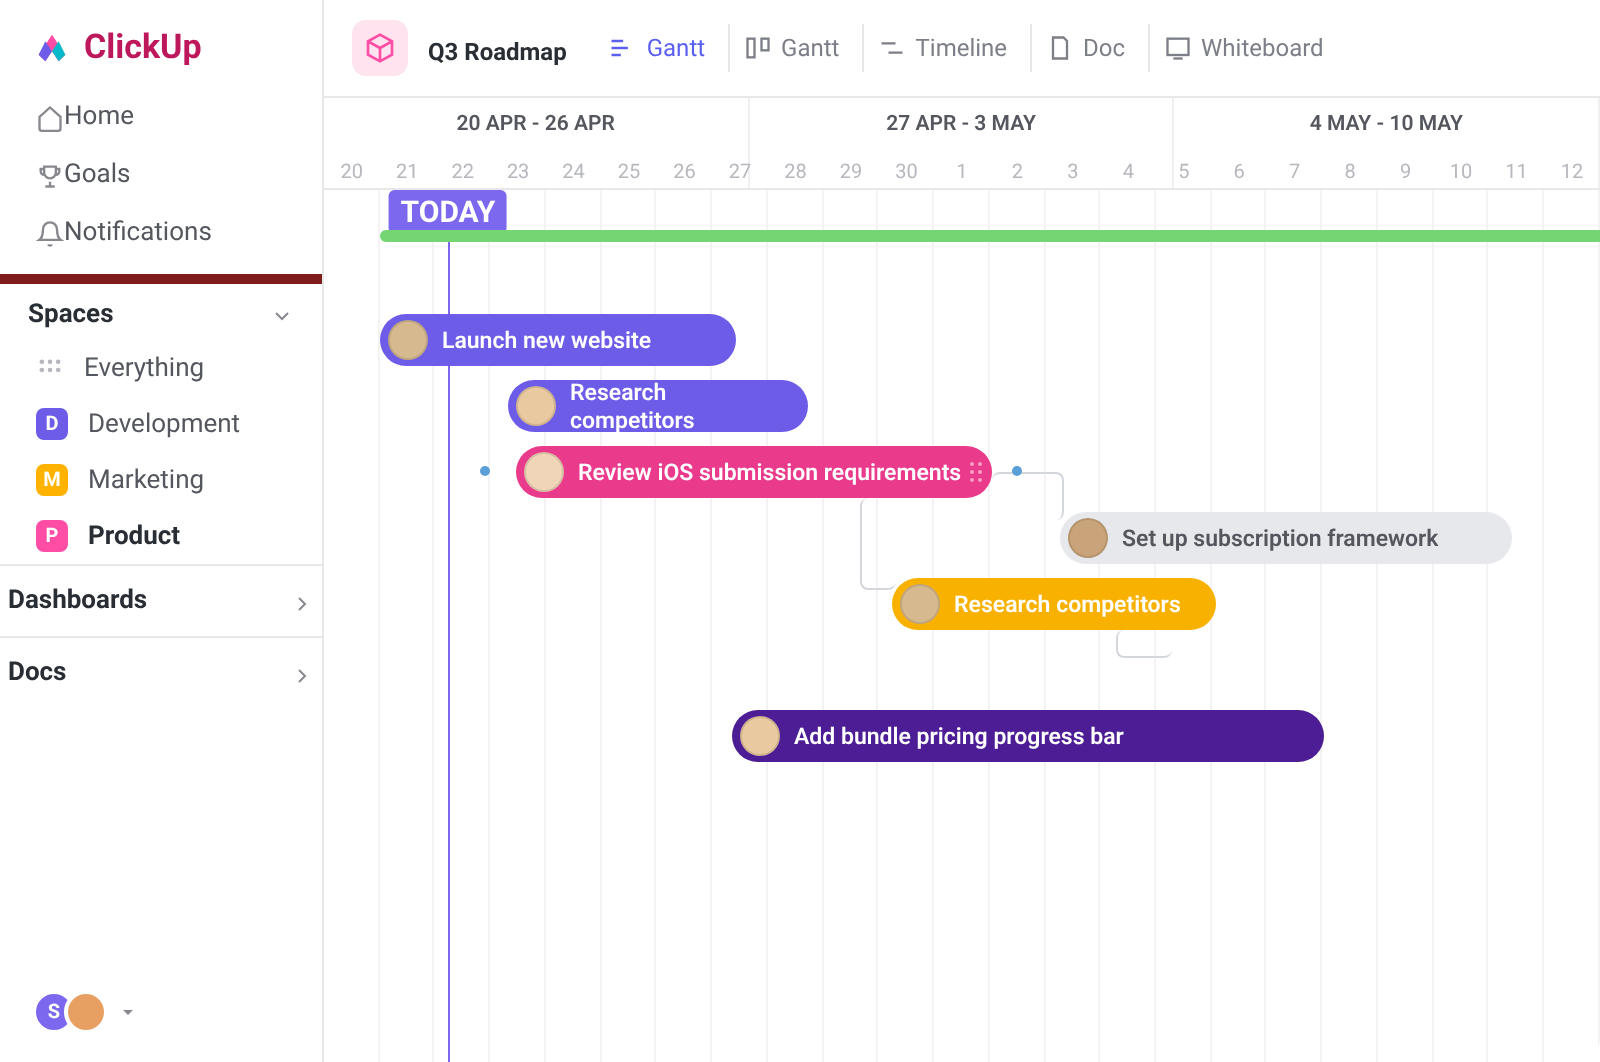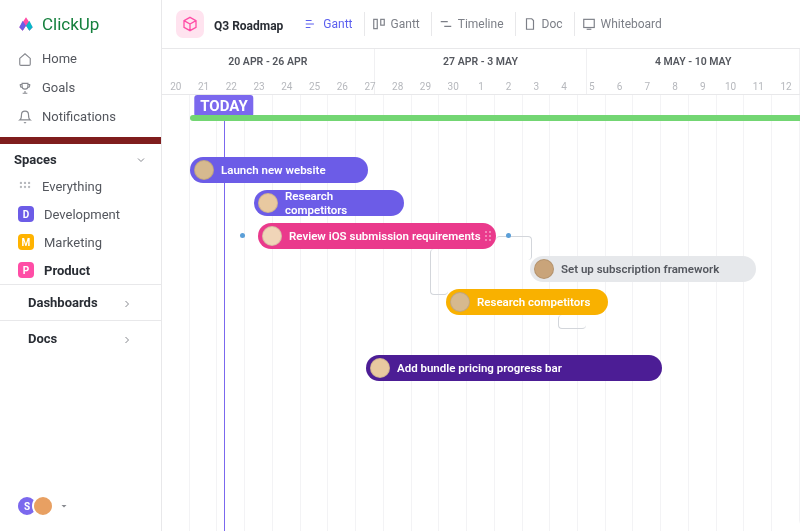--- a/index.html
+++ b/index.html
@@ -1,27 +1,27 @@
 <!DOCTYPE html>
 <html><head>
 <meta charset="utf-8">
 <style>
 *{box-sizing:border-box;margin:0;padding:0;font-family:-apple-system,BlinkMacSystemFont,"Segoe UI",Roboto,sans-serif}
 body{width:800px;height:531px;overflow:hidden;background:#fff;border-radius:12px;display:flex;color:#292d34}
 .sidebar{width:162px;height:100%;border-right:1px solid #e8e8ea;display:flex;flex-direction:column;background:#fff}
 .logo{display:flex;align-items:center;gap:6px;padding:14px 16px 10px}
 .logo svg{flex-shrink:0}
-.logo-text{font-weight:400;font-size:17px;color:#15803d}
-.nav-item{display:flex;align-items:center;gap:10px;padding:7px 18px;font-size:13px;color:#54575e;cursor:pointer}
+.logo-text{font-weight:700;font-size:17px;color:#be185d}
+.nav-item{display:flex;align-items:center;padding:7px 18px;font-size:13px;color:#54575e;cursor:pointer}
 .nav-item .icon{width:14px;height:14px;color:#87898f}
-.section-header{display:flex;align-items:center;justify-content:space-between;padding:8px 14px 6px;font-size:13px;font-weight:700;color:#292d34;border-top:7px solid #7f1d1d;margin-top:6px}
+.section-header{display:flex;align-items:center;justify-content:space-between;padding:8px 14px 6px;font-size:13px;font-weight:700;color:#292d34;border-top:5px solid #7f1d1d;margin-top:6px}
 .sp-item{display:flex;align-items:center;gap:10px;padding:6px 18px;font-size:13px;color:#54575e;cursor:pointer}
 .sqr{width:16px;height:16px;border-radius:4px;display:flex;align-items:center;justify-content:center;font-size:10px;font-weight:700;color:#fff}
 .sp-item.bold{font-weight:700;color:#292d34}
-.sb-row{display:flex;align-items:flex-end;justify-content:space-between;padding:10px 28px;font-size:13px;font-weight:700;color:#292d34;border-top:1px solid #e8e8ea;cursor:pointer}
+.sb-row{display:flex;align-items:flex-end;justify-content:space-between;padding:10px 4px;font-size:13px;font-weight:700;color:#292d34;border-top:1px solid #e8e8ea;cursor:pointer}
 .sb-foot{margin-top:auto;padding:14px 16px;display:flex;align-items:center;gap:-4px}
 .avatar{width:22px;height:22px;border-radius:50%;border:2px solid #fff}
 .main{flex:1;display:flex;flex-direction:column;overflow:hidden;position:relative}
 .topbar{display:flex;align-items:center;gap:4px;padding:10px 14px;border-bottom:1px solid #e8e8ea}
 .proj-icon{width:28px;height:28px;border-radius:7px;background:#ffe3ef;display:flex;align-items:center;justify-content:center}
 .title{font-size:12px;font-weight:700;margin:4px 10px 0 6px}
 .vbtn{display:flex;align-items:center;gap:5px;padding:5px 7px;font-size:12px;color:#7c7f87;border-left:1px solid #e8e8ea;cursor:pointer}
 .vbtn.first{border-left:none}
 .vbtn.active{color:#5b5fef}
 .vbtn .icon{width:14px;height:14px}

